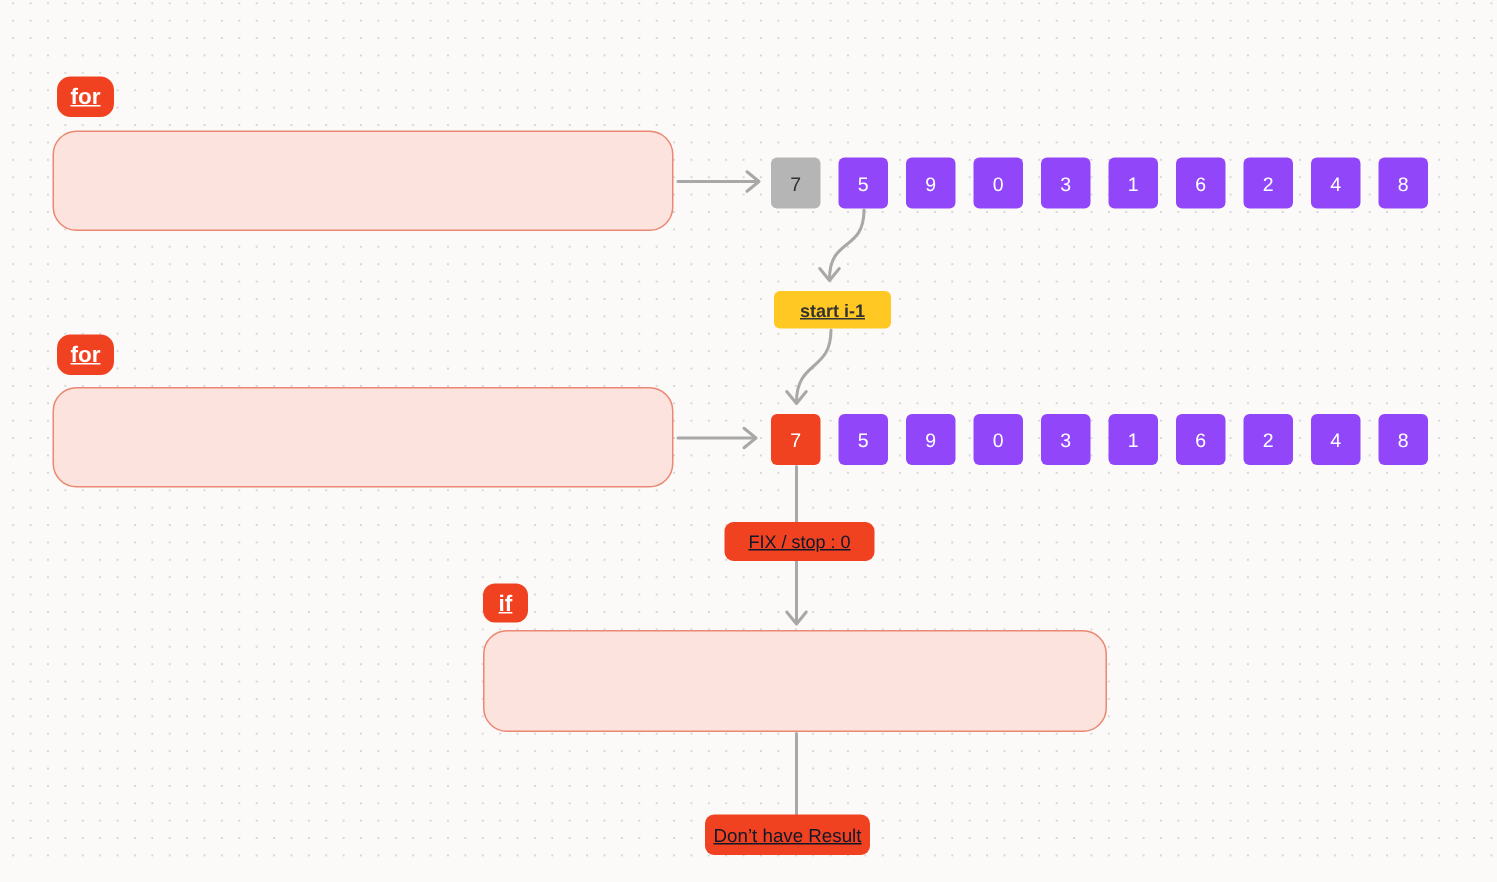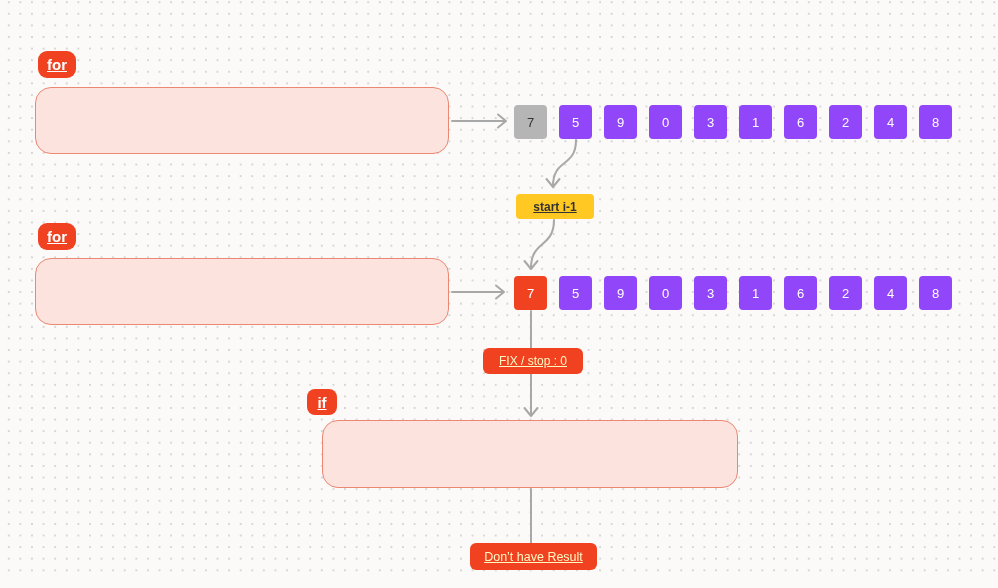--- a/index.html
+++ b/index.html
@@ -31,21 +31,21 @@
   }
   .node { position: absolute; z-index: 2; display: flex; align-items: center; justify-content: center; text-decoration: underline; }
 
   .kw-badge {
     background: #F04220; color: #fff;
     font-size: 15px; font-weight: 700;
     border-radius: 9px;
   }
   .badge-for-1 { left: 38px; top: 51px;  width: 38px; height: 27px; }
   .badge-for-2 { left: 38px; top: 223px; width: 38px; height: 27px; }
-  .badge-if    { left: 307px; top: 389px; width: 30px; height: 26px; border-radius: 8px; text-align: center; }
+  .badge-if    { left: 322px; top: 389px; width: 30px; height: 26px; border-radius: 8px; text-align: center; }
 
   .loop-box {
     background: #FCE3DE;
     border: 1.5px solid #EA8873;
     border-radius: 16px;
   }
   .loop-box-1 { left: 35px;  top: 87px;  width: 414px; height: 67px; }
   .loop-box-2 { left: 35px;  top: 258px; width: 414px; height: 67px; }
   .if-box     { left: 322px; top: 420px; width: 416px; height: 68px; }
 
@@ -82,25 +82,25 @@
   .cell.red  { background: #F04220; color: #fff; }
   .row1 { top: 105px; }
   .row2 { top: 276px; }
 
   .gold-label {
     left: 516px; top: 194px; width: 78px; height: 25px;
     background: #FFC823; color: #333;
     border-radius: 4px; font-size: 12px; font-weight: 600; align-items: center;
   }
   .red-pill {
-    background: #F04220; color: #fef9c3;
+    background: #F04220; color: #0f172a;
     border-radius: 6px; font-size: 12px; font-weight: 500;
   }
   .fix-pill    { left: 483px; top: 348px; width: 100px; height: 26px; }
-  .result-pill { left: 470px; top: 543px; width: 127px; height: 27px; font-size: 12.5px; }
+  .result-pill { left: 470px; top: 543px; width: 110px; height: 27px; font-size: 12.5px; }
 </style>
 </head>
 <body>
 
 <div class="canvas"></div>
 
 <svg class="connectors" viewBox="0 0 998 588">
 
   <path d="M452,121 L505,121"></path>
   <path d="M498,114.5 L506,121 L498,127.5"></path>

